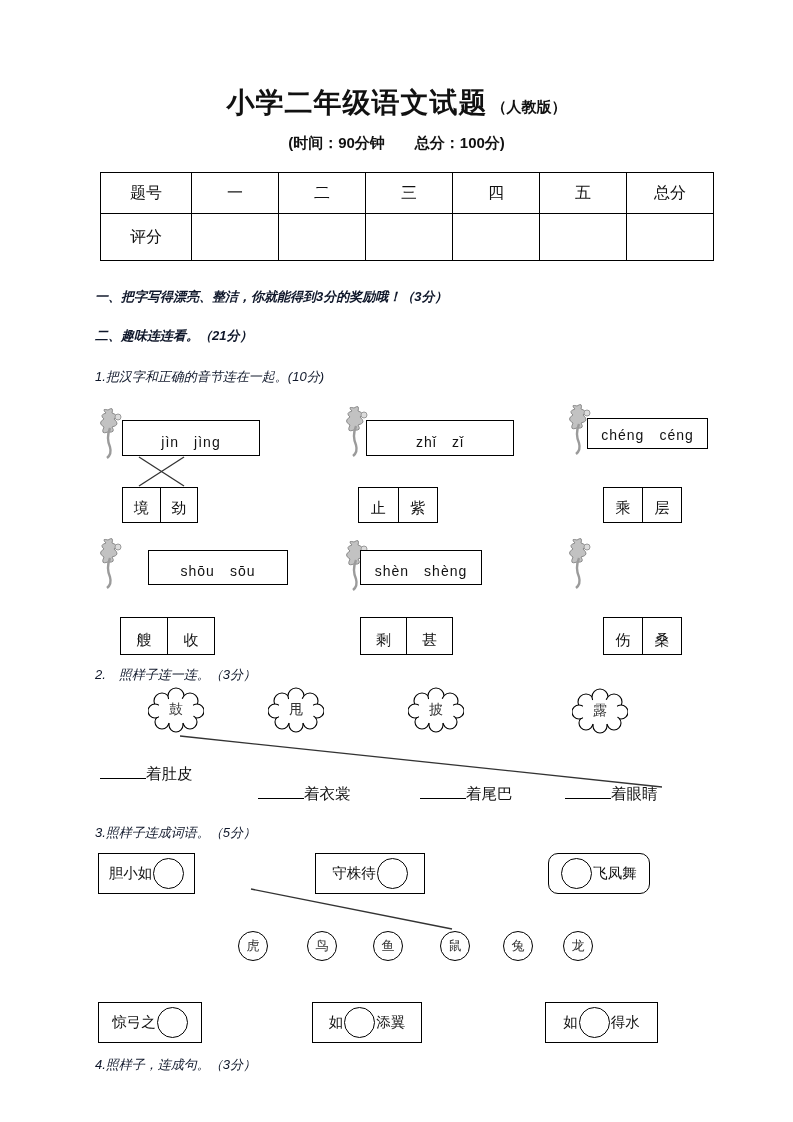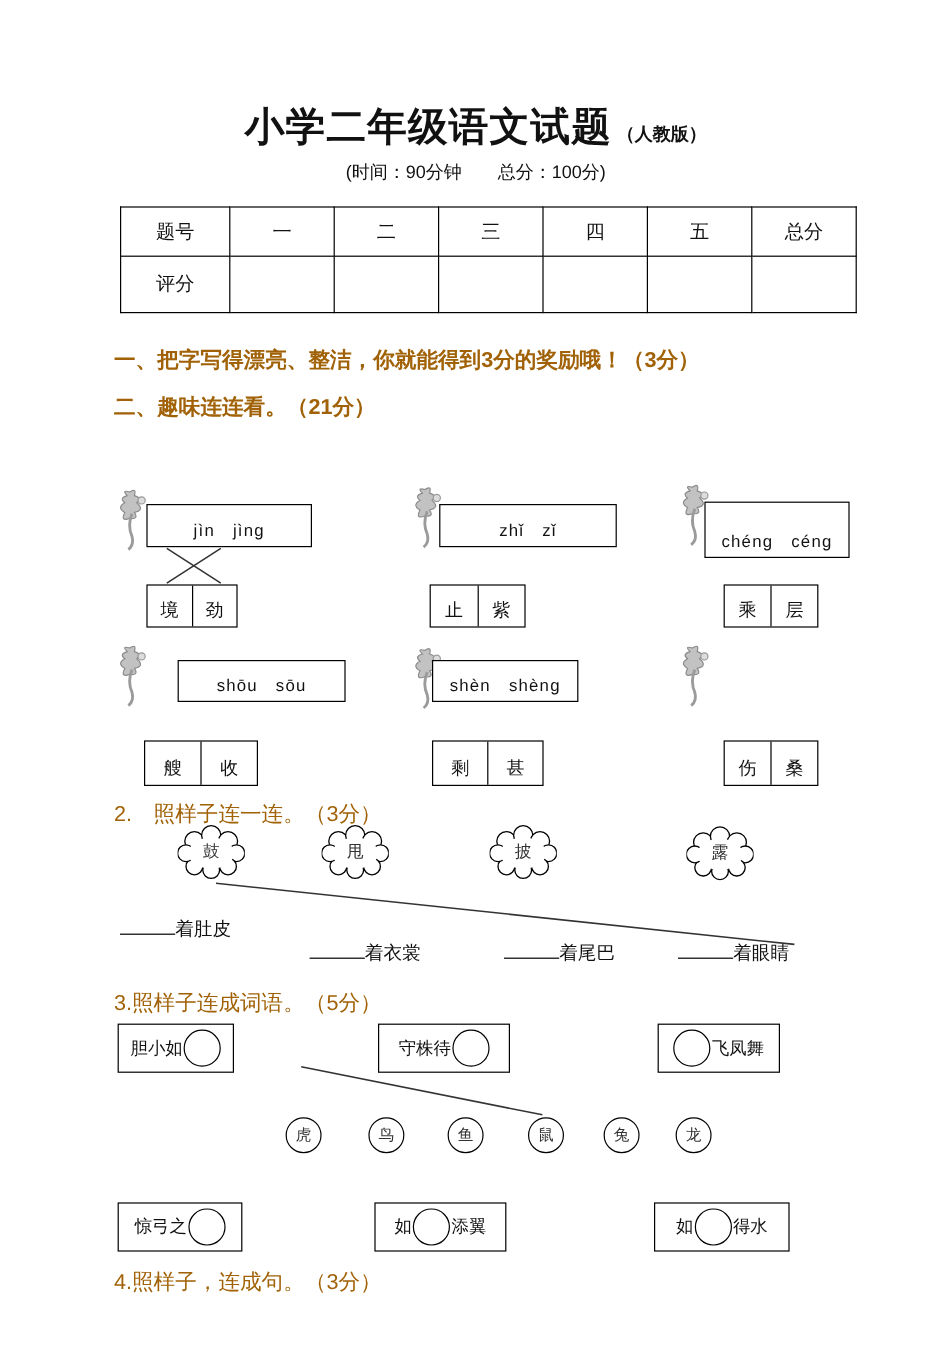--- a/index.html
+++ b/index.html
@@ -3,28 +3,28 @@
 <meta charset="utf-8">
 <style>
   html,body{margin:0;padding:0;background:#fff;}
   #page{
     position:relative;width:793px;height:1122px;background:#ffffff;
     font-family:"Liberation Sans","DejaVu Sans",sans-serif;color:#111;overflow:hidden;
   }
   .abs{position:absolute;}
   
   .title-wrap{top:84px;left:0;width:793px;text-align:center;}
-  .title{font-size:33px;font-weight:700;letter-spacing:1px;}
+  .title{font-size:28px;font-weight:700;letter-spacing:1px;}
   .edition{font-size:15px;font-weight:700;margin-left:4px;}
-  .subtitle{top:134px;left:0;width:793px;text-align:center;font-size:15px;font-weight:400;}
+  .subtitle{top:134px;left:0;width:793px;text-align:center;font-size:15px;font-weight:700;}
   
   table.score{border-collapse:collapse;table-layout:fixed;}
   table.score td{border:1.6px solid #000;text-align:center;font-size:16px;padding:0;}
   
-  .sect{font-size:18px;color:#a16207;}
+  .sect{font-size:13px;color:#0f172a;font-style:italic;}
   
   .pbox{border:1.5px solid #000;background:#fff;display:flex;align-items:flex-end;justify-content:center;
         font-size:14px;letter-spacing:1px;padding-bottom:3px;box-sizing:border-box;}
   .cbox{border:1.5px solid #000;background:#fff;display:flex;box-sizing:border-box;}
   .cbox .cell{flex:1;display:flex;align-items:flex-end;justify-content:center;font-size:15px;padding-bottom:4px;}
   .cbox .cell:first-child{border-right:1.5px solid #000;}
   
   .cloud-wrap{width:56px;height:46px;}
   .cloud-char{position:absolute;left:0;top:14px;width:56px;text-align:center;font-size:14px;color:#333;}
   
@@ -68,20 +68,21 @@
       <td></td>
       <td></td>
       <td></td>
       <td></td>
     </tr>
   </tbody>
     </table>
 
   <div class="abs sect" style="left:95px;top:288px;font-weight:600;">一、把字写得漂亮、整洁，你就能得到3分的奖励哦！（3分）</div>
   <div class="abs sect" style="left:95px;top:327px;font-weight:600;">二、趣味连连看。（21分）</div>
+  <div class="abs sect" style="left:95px;top:368px;">1.把汉字和正确的音节连在一起。(10分)</div>
 
   <svg class="abs clipart" style="left:97px;top:406px;" width="30" height="54" viewBox="0 0 30 54">
       <path d="M9,7 Q4,2 11,4 Q17,0 15,7 Q22,9 17,13 Q24,19 15,21 Q19,27 11,26 Q3,29 7,21 Q0,17 7,13 Q2,9 9,7 Z" fill="#b8b8b8" stroke="#777" stroke-width="1"></path>
       <path d="M13,22 Q9,32 13,41 Q15,48 10,52" stroke="#8a8a8a" fill="none" stroke-width="2.4"></path>
       <circle cx="21" cy="11" r="3" fill="#d6d6d6" stroke="#888"></circle>
     </svg>
   <svg class="abs clipart" style="left:343px;top:404px;" width="30" height="54" viewBox="0 0 30 54">
       <path d="M9,7 Q4,2 11,4 Q17,0 15,7 Q22,9 17,13 Q24,19 15,21 Q19,27 11,26 Q3,29 7,21 Q0,17 7,13 Q2,9 9,7 Z" fill="#b8b8b8" stroke="#777" stroke-width="1"></path>
       <path d="M13,22 Q9,32 13,41 Q15,48 10,52" stroke="#8a8a8a" fill="none" stroke-width="2.4"></path>
       <circle cx="21" cy="11" r="3" fill="#d6d6d6" stroke="#888"></circle>
@@ -102,21 +103,21 @@
       <circle cx="21" cy="11" r="3" fill="#d6d6d6" stroke="#888"></circle>
     </svg>
   <svg class="abs clipart" style="left:566px;top:536px;" width="30" height="54" viewBox="0 0 30 54">
       <path d="M9,7 Q4,2 11,4 Q17,0 15,7 Q22,9 17,13 Q24,19 15,21 Q19,27 11,26 Q3,29 7,21 Q0,17 7,13 Q2,9 9,7 Z" fill="#b8b8b8" stroke="#777" stroke-width="1"></path>
       <path d="M13,22 Q9,32 13,41 Q15,48 10,52" stroke="#8a8a8a" fill="none" stroke-width="2.4"></path>
       <circle cx="21" cy="11" r="3" fill="#d6d6d6" stroke="#888"></circle>
     </svg>
 
   <div class="abs pbox" style="left:122px;top:420px;width:138px;height:36px;">jìn　jìnɡ</div>
   <div class="abs pbox" style="left:366px;top:420px;width:148px;height:36px;">zhǐ　zǐ</div>
-  <div class="abs pbox" style="left:587px;top:418px;width:121px;height:47px;">chénɡ　cénɡ</div>
+  <div class="abs pbox" style="left:587px;top:418px;width:121px;height:31px;">chénɡ　cénɡ</div>
 
   <div class="abs cbox" style="left:122px;top:487px;width:76px;height:36px;">
     <div class="cell">境</div>
     <div class="cell">劲</div>
   </div>
   <div class="abs cbox" style="left:358px;top:487px;width:80px;height:36px;">
     <div class="cell">止</div>
     <div class="cell">紫</div>
   </div>
   <div class="abs cbox" style="left:603px;top:487px;width:79px;height:36px;">
@@ -215,21 +216,21 @@
   <div class="abs sect" style="left:95px;top:824px;">3.照样子连成词语。（5分）</div>
 
   <div class="abs ibox" style="left:98px;top:853px;width:97px;height:41px;">
     <span>胆小如</span>
       <span class="circle"></span>
   </div>
   <div class="abs ibox" style="left:315px;top:853px;width:110px;height:41px;">
     <span>守株待</span>
       <span class="circle"></span>
   </div>
-  <div class="abs ibox" style="left:548px;top:853px;width:102px;height:41px;">
+  <div class="abs ibox" style="left:548px;top:853px;width:102px;height:41px;border-radius:10px;">
     <span class="circle"></span>
       <span>飞凤舞</span>
   </div>
 
   <div class="abs animal-circle" style="left:238px;top:931px;">
       <span>虎</span>
     </div>
   <div class="abs animal-circle" style="left:307px;top:931px;">
       <span>鸟</span>
     </div>

